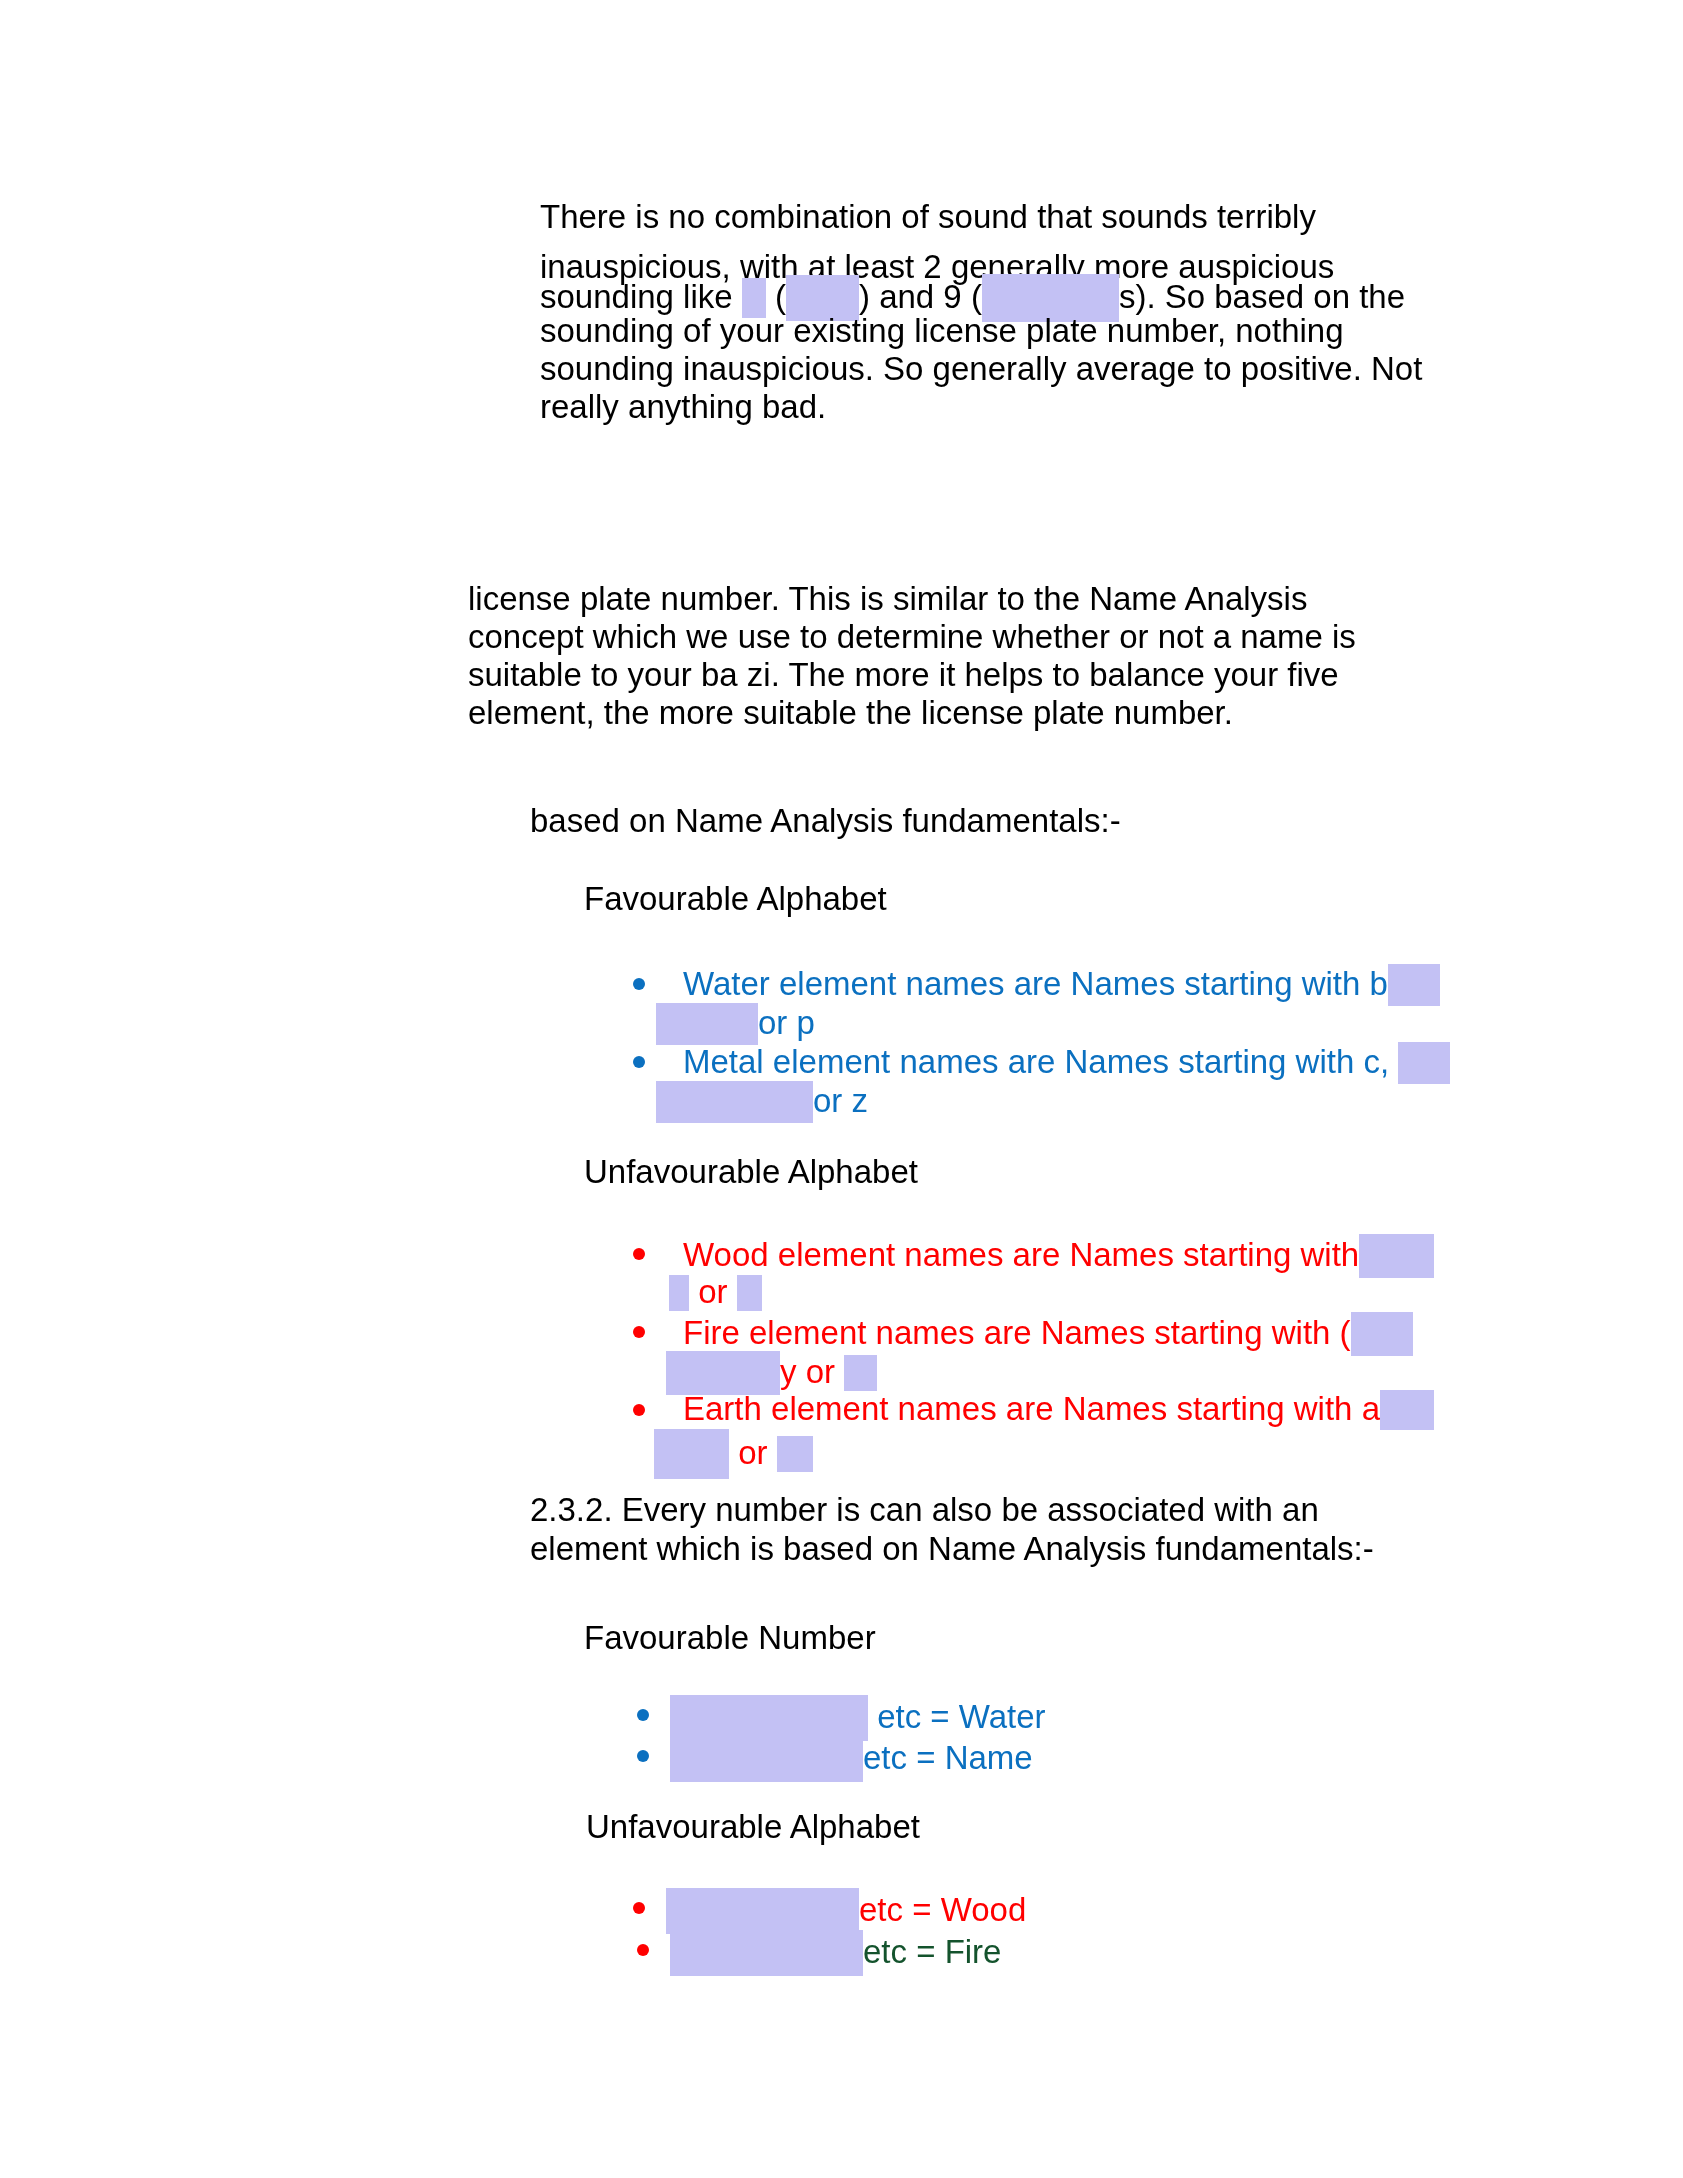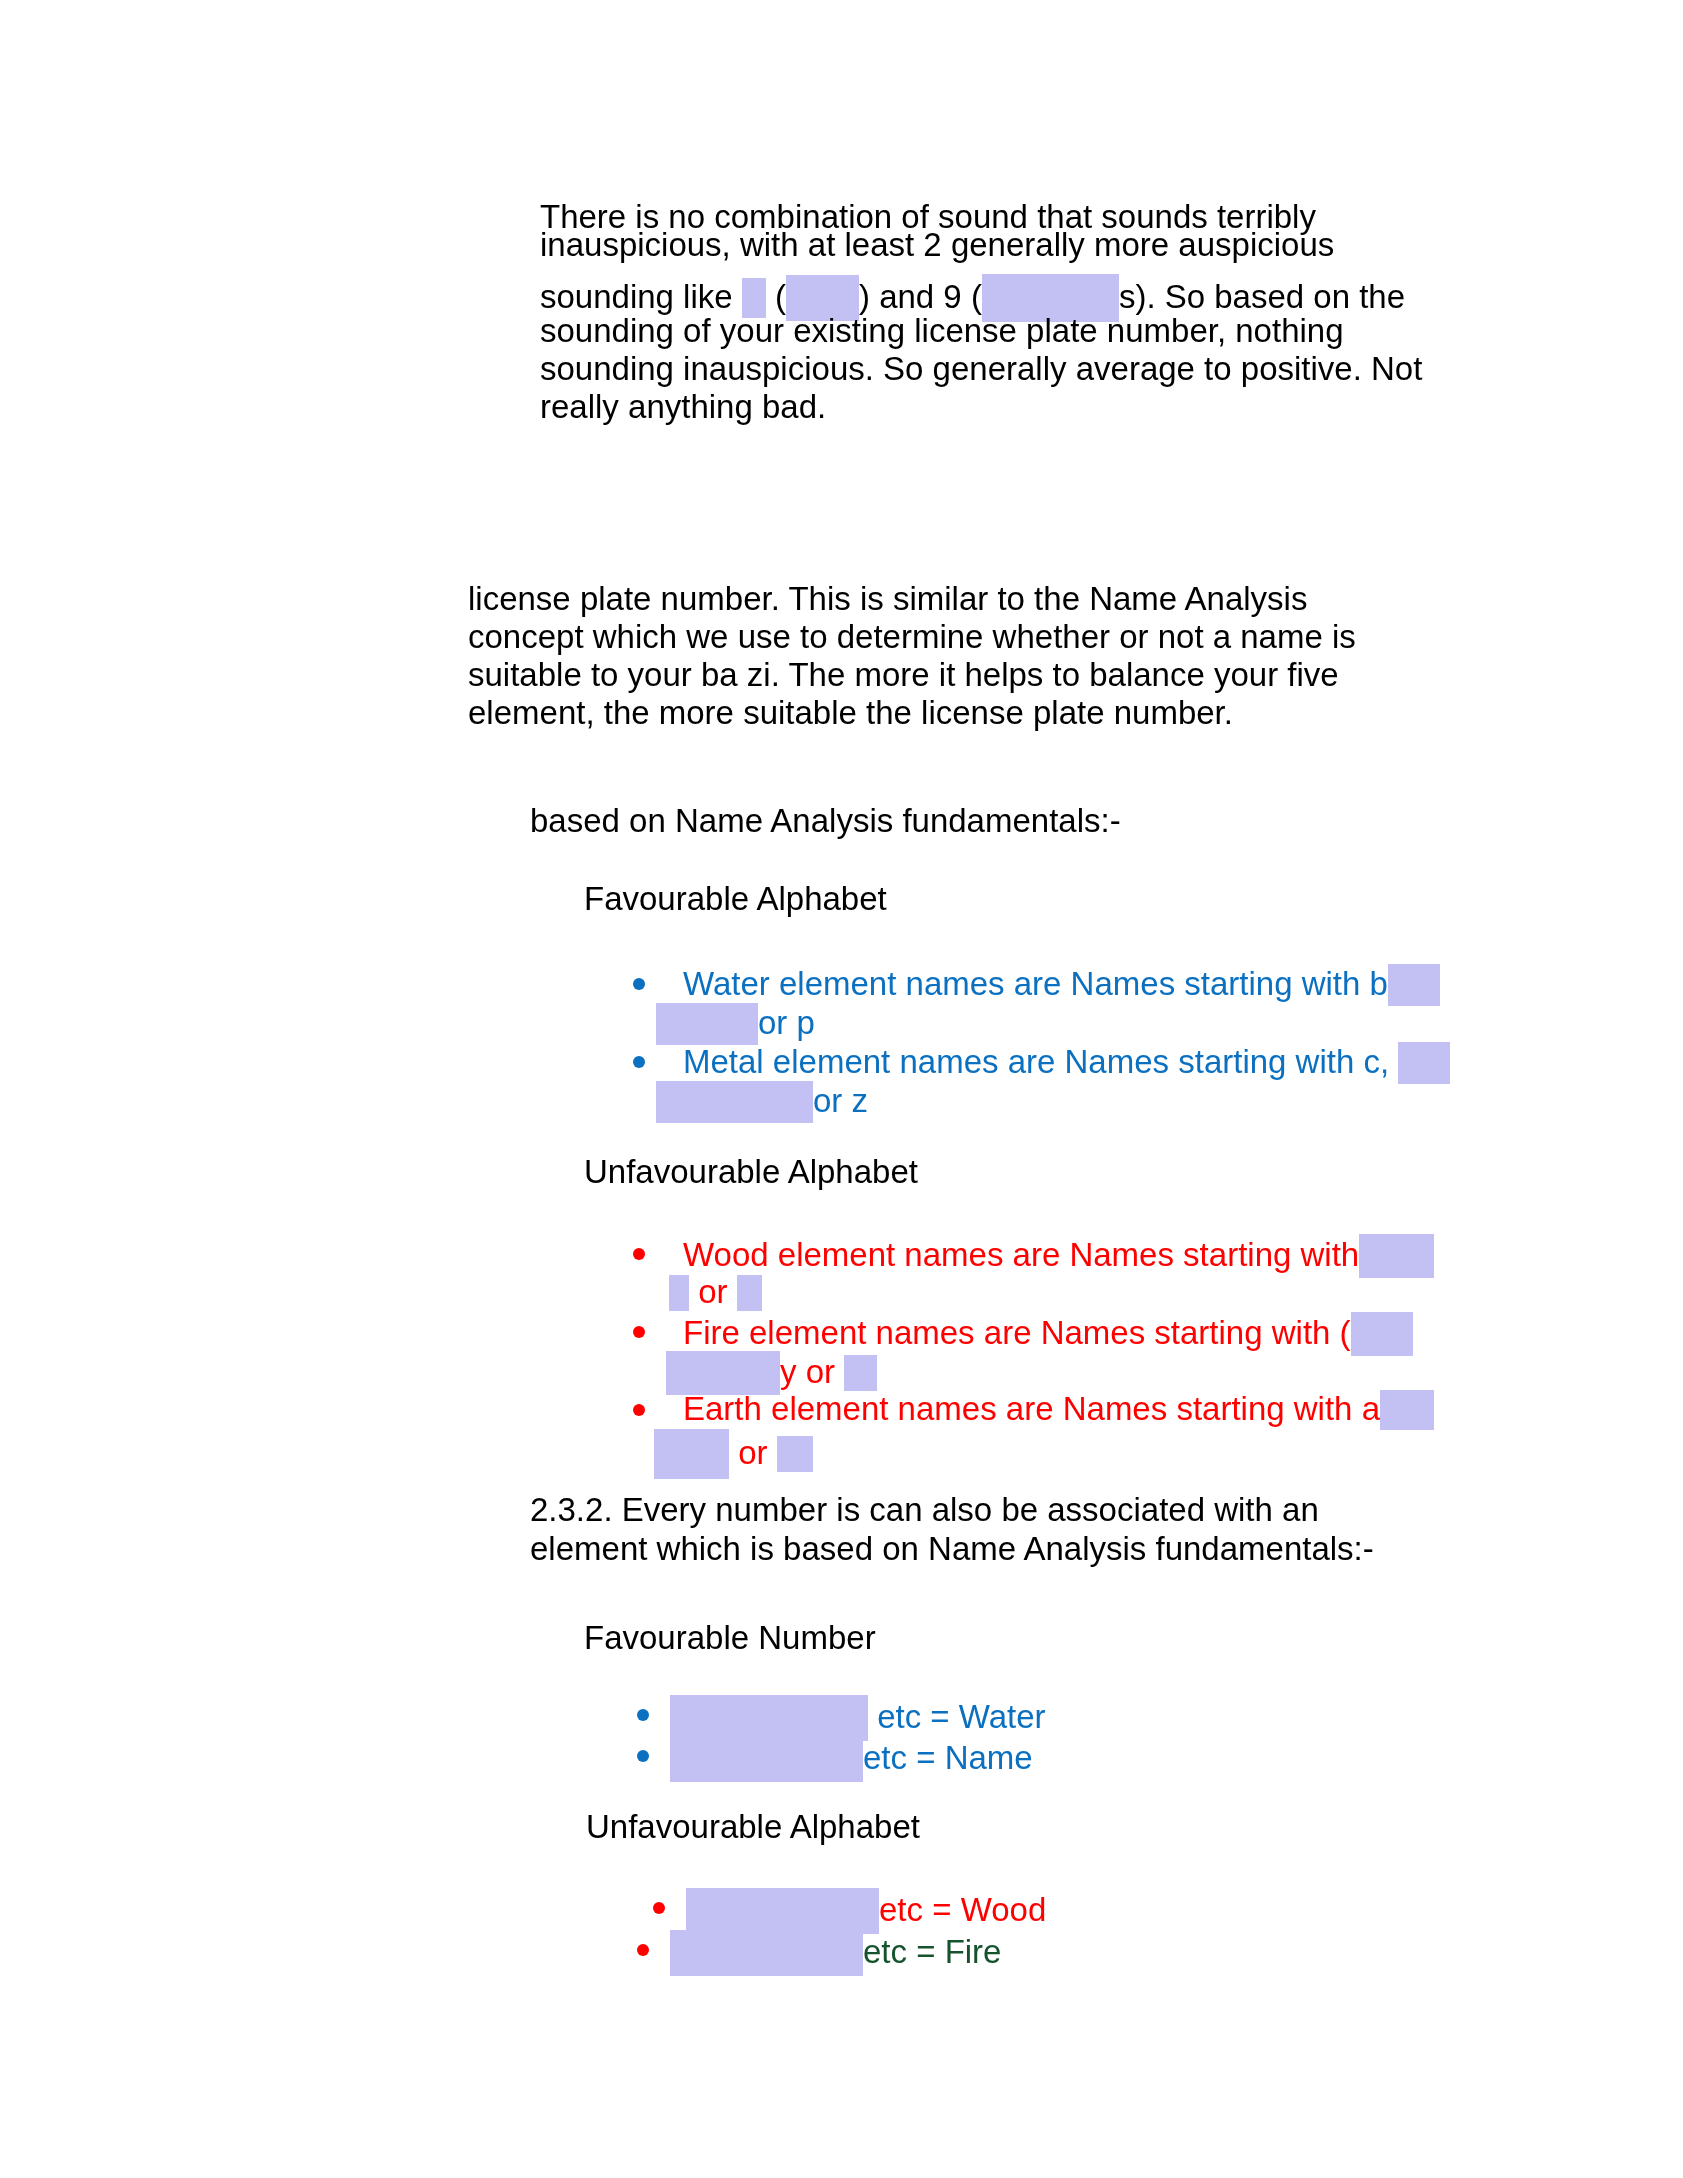--- a/index.html
+++ b/index.html
@@ -34,21 +34,21 @@
     width: 12px;
     height: 12px;
     border-radius: 50%;
   }
 </style>
 </head>
 <body>
 
 <div class="page" style="width: 1683px; height: 2178px; background: rgb(255, 255, 255);">
     <div class="line" style="left: 540px; top: 198px; color: rgb(0, 0, 0);"><span>There is no combination of sound that sounds terribly</span></div>
-    <div class="line" style="left: 540px; top: 226px; color: rgb(0, 0, 0);"><span>inauspicious, with at least 2 generally more auspicious</span></div>
+    <div class="line" style="left: 540px; top: 248px; color: rgb(0, 0, 0);"><span>inauspicious, with at least 2 generally more auspicious</span></div>
     <div class="line" style="left: 540px; top: 274px; color: rgb(0, 0, 0);"><span>sounding like </span><span class="redact" style="width: 24px; height: 40px; background: rgb(195, 193, 244);"></span><span> (</span><span class="redact" style="width: 73px; height: 46px; background: rgb(195, 193, 244);"></span><span>) and 9 (</span><span class="redact" style="width: 137px; height: 48px; background: rgb(195, 193, 244);"></span><span>s). So based on the</span></div>
     <div class="line" style="left: 540px; top: 312px; color: rgb(0, 0, 0);"><span>sounding of your existing license plate number, nothing</span></div>
     <div class="line" style="left: 540px; top: 350px; color: rgb(0, 0, 0);"><span>sounding inauspicious. So generally average to positive. Not</span></div>
     <div class="line" style="left: 540px; top: 388px; color: rgb(0, 0, 0);"><span>really anything bad.</span></div>
     <div class="line" style="left: 468px; top: 580px; color: rgb(0, 0, 0);"><span>license plate number. This is similar to the Name Analysis</span></div>
     <div class="line" style="left: 468px; top: 618px; color: rgb(0, 0, 0); text-align: center;"><span>concept which we use to determine whether or not a name is</span></div>
     <div class="line" style="left: 468px; top: 656px; color: rgb(0, 0, 0);"><span>suitable to your ba zi. The more it helps to balance your five</span></div>
     <div class="line" style="left: 468px; top: 694px; color: rgb(0, 0, 0);"><span>element, the more suitable the license plate number.</span></div>
     <div class="line" style="left: 530px; top: 802px; color: rgb(0, 0, 0);"><span>based on Name Analysis fundamentals:-</span></div>
     <div class="line" style="left: 584px; top: 880px; color: rgb(0, 0, 0);"><span>Favourable Alphabet</span></div>
@@ -62,16 +62,16 @@
     <div class="line" style="left: 683px; top: 1312px; color: rgb(255, 0, 0);"><span class="dot" style="left: -50px; background: rgb(255, 0, 0);"></span><span>Fire element names are Names starting with (</span><span class="redact" style="width: 62px; height: 44px; background: rgb(195, 193, 244);"></span></div>
     <div class="line" style="left: 666px; top: 1351px; color: rgb(255, 0, 0);"><span class="redact" style="width: 114px; height: 44px; background: rgb(195, 193, 244);"></span><span>y or </span><span class="redact" style="width: 33px; height: 36px; background: rgb(195, 193, 244);"></span></div>
     <div class="line" style="left: 683px; top: 1390px; color: rgb(255, 0, 0);"><span class="dot" style="left: -50px; background: rgb(255, 0, 0);"></span><span>Earth element names are Names starting with a</span><span class="redact" style="width: 54px; height: 40px; background: rgb(195, 193, 244);"></span></div>
     <div class="line" style="left: 654px; top: 1429px; color: rgb(255, 0, 0);"><span class="redact" style="width: 75px; height: 50px; background: rgb(195, 193, 244);"></span><span> or </span><span class="redact" style="width: 36px; height: 36px; background: rgb(195, 193, 244);"></span></div>
     <div class="line" style="left: 530px; top: 1491px; color: rgb(0, 0, 0);"><span>2.3.2. Every number is can also be associated with an</span></div>
     <div class="line" style="left: 530px; top: 1530px; color: rgb(0, 0, 0);"><span>element which is based on Name Analysis fundamentals:-</span></div>
     <div class="line" style="left: 584px; top: 1619px; color: rgb(0, 0, 0);"><span>Favourable Number</span></div>
     <div class="line" style="left: 670px; top: 1695px; color: rgb(11, 112, 192);"><span class="dot" style="left: -33px; background: rgb(11, 112, 192);"></span><span class="redact" style="width: 198px; height: 46px; background: rgb(195, 193, 244);"></span><span> etc = Water</span></div>
     <div class="line" style="left: 670px; top: 1736px; color: rgb(11, 112, 192);"><span class="dot" style="left: -33px; background: rgb(11, 112, 192);"></span><span class="redact" style="width: 193px; height: 46px; background: rgb(195, 193, 244);"></span><span>etc = Name</span></div>
     <div class="line" style="left: 586px; top: 1808px; color: rgb(0, 0, 0);"><span>Unfavourable Alphabet</span></div>
-    <div class="line" style="left: 686px; top: 1888px; color: rgb(255, 0, 0);"><span class="dot" style="left: -33px; background: rgb(255, 0, 0);"></span><span class="redact" style="width: 193px; height: 46px; background: rgb(195, 193, 244);"></span><span>etc = Wood</span></div>
+    <div class="line" style="left: 666px; top: 1888px; color: rgb(255, 0, 0);"><span class="dot" style="left: -33px; background: rgb(255, 0, 0);"></span><span class="redact" style="width: 193px; height: 46px; background: rgb(195, 193, 244);"></span><span>etc = Wood</span></div>
     <div class="line" style="left: 670px; top: 1930px; color: #14532d;"><span class="dot" style="left: -33px; background: rgb(255, 0, 0);"></span><span class="redact" style="width: 193px; height: 46px; background: rgb(195, 193, 244);"></span><span>etc = Fire</span></div>
   </div>
 
 
 </body></html>

